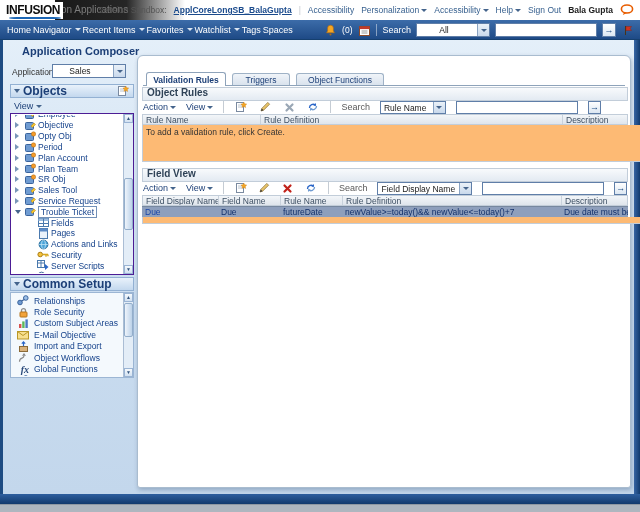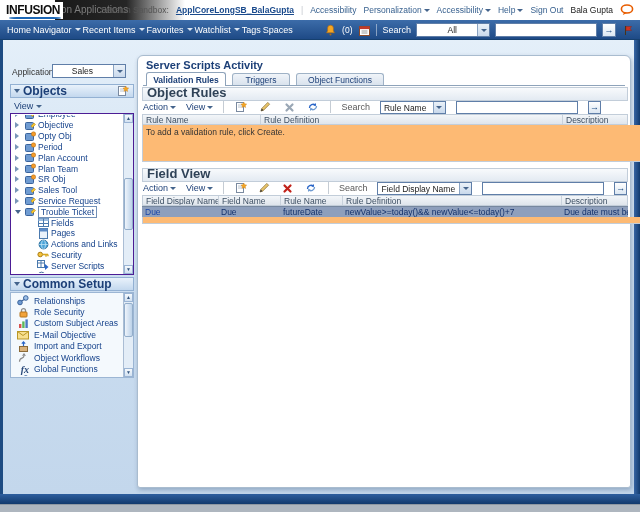--- a/index.html
+++ b/index.html
@@ -13,36 +13,36 @@
       background:linear-gradient(90deg,#191919 0%,#262626 55%,rgba(255,255,255,0) 100%)}
   .brand-band span{color:#7c7c7c;font-size:10px;line-height:20px;display:inline-block;margin-left:-13px;white-space:nowrap}
   .logo{position:absolute;left:5px;top:2px;font-size:12px;font-weight:bold;color:#0e0e0e;
       letter-spacing:-.4px;background:#fff;padding:1px 3px 2px 1px}
   .logo u{position:absolute;left:4px;bottom:0;width:52px;height:2.5px;background:#1b66b5;border-radius:40%/100%;display:block}
   .hdr-right{position:absolute;right:6px;top:0;height:20px;display:flex;align-items:center;gap:7px;font-size:8.5px}
   .hlink{color:#38618f;white-space:nowrap;display:flex;align-items:center;gap:2px}
   .hsess{color:#555}
   .hsesslink{color:#1a4a8c;font-weight:bold;text-decoration:underline}
   .hdiv{color:#c4c9cf}
-  .husr{color:#222;font-weight:normal}
+  .husr{color:#222;font-weight:bold}
   .caret{width:0;height:0;border-left:3px solid transparent;border-right:3px solid transparent;
       border-top:3.5px solid #44648c;display:inline-block}
   .caret.w{border-top-color:#dbe6f2}
 
   
   #nav{position:absolute;left:0;top:20px;width:640px;height:20px;
       background:linear-gradient(#3c6ca9,#1e4a86);border-bottom:1px solid #16406f;
       display:flex;align-items:center;color:#fff}
   .nav-left{display:flex;align-items:center;gap:2px;padding-left:7px}
   .nitem{display:flex;align-items:center;gap:3px;white-space:nowrap;color:#fff;font-size:9px}
   .nav-right{position:absolute;right:5px;top:0;height:20px;display:flex;align-items:center;gap:5px}
   .ncount{color:#fff;font-size:8.5px}
   .nvdiv{width:1px;height:12px;background:rgba(255,255,255,.45)}
   .sel{display:flex;align-items:stretch;background:#fff;border:1px solid #5f7ea8;height:14px;font-size:8.5px;color:#222}
-  .sel .txt{flex:1;padding:1px 20px 0 3px;overflow:hidden;white-space:nowrap;text-align:right}
+  .sel .txt{flex:1;padding:1px 9px 0 3px;overflow:hidden;white-space:nowrap;text-align:center}
   .sel .dd{width:12px;background:linear-gradient(#eaf1f8,#c9d9ec);border-left:1px solid #8aa3c2;
       display:flex;align-items:center;justify-content:center}
   .tinput{height:14px;border:1px solid #5f7ea8;background:#fff}
   .gobtn{width:14px;height:14px;border:1px solid #5f7ea8;background:linear-gradient(#ffffff,#dce7f2);
       display:flex;align-items:center;justify-content:center;color:#1d4b82;font-weight:bold;font-size:9px;line-height:1}
 
   
   .ws-bg{position:absolute;left:0;top:40px;width:640px;height:454px;
       background:linear-gradient(#e4eff9,#c9dcef 60%,#c3d7ec)}
   .frame-l{position:absolute;left:0;top:40px;width:3px;height:454px;background:#1d4b82}
@@ -85,21 +85,21 @@
   
   .mainpanel{position:absolute;left:137px;top:55px;width:494px;height:433px;background:#fff;
       border:1px solid #a9bccf;border-radius:6px 6px 3px 3px;box-shadow:1px 2px 4px rgba(30,60,100,.3)}
   .mp-title{position:absolute;left:8px;top:3px;font-size:11px;font-weight:bold;color:#1c3f77}
   .tabline{position:absolute;left:5px;right:5px;top:29px;height:1px;background:#8ea3ba;z-index:1}
   .tab{position:absolute;top:17px;height:13px;background:linear-gradient(#f0f4f9,#d7e1ec);
       border:1px solid #9fb2c6;border-bottom:none;border-radius:3px 3px 0 0;color:#1c3f77;
       display:flex;align-items:center;justify-content:center;font-size:8.5px;z-index:0}
   .tab.active{top:16px;height:14px;background:#fff;border-color:#8ea3ba;font-weight:bold;z-index:2}
   .secbar{position:absolute;left:4px;width:486px;height:14px;background:linear-gradient(#f8fafc,#e3eaf2);
-      border:1px solid #c2cdd9;font-weight:bold;color:#2f4257;font-size:13px;line-height:10px;padding-left:4px}
+      border:1px solid #c2cdd9;font-weight:bold;color:#2f4257;font-size:10px;line-height:10px;padding-left:4px}
   .tbar{position:absolute;left:5px;width:484px;height:14px;display:flex;align-items:center;gap:10px}
   .menu{color:#1c3f77;display:flex;align-items:center;gap:2px;font-size:9px}
   .tsep{width:1px;height:12px;background:#c5ccd4}
   .icbtn{display:inline-flex;width:14px;height:13px;align-items:center;justify-content:center}
   .slabel{color:#5a5a5a}
   .thead{position:absolute;left:4px;width:486px;height:11px;display:flex;
       background:linear-gradient(#f3f6f9,#dfe5ec);border:1px solid #c2cdd9;font-size:8.5px;color:#3d4f63}
   .thead .c{padding:0 0 0 3px;border-right:1px solid #c9d2dc;overflow:hidden;white-space:nowrap;line-height:10px}
   .tbody{position:absolute;left:4px;width:546px;background:#fdba74;border:1px solid #c2cdd9;border-top:none}
   .emptytext{position:absolute;left:3px;top:2px;font-size:8.5px;color:#333}
@@ -215,20 +215,21 @@
       </span>
     </div>
   </div>
 
   <div class="ws-bg"></div>
   <div class="frame-l"></div>
   <div class="frame-r"></div>
   <div class="foot-navy"></div>
   <div class="foot-gray"></div>
 
+  <div class="page-title">Application Composer</div>
 
   <span class="fldlabel">Application</span>
   <div class="sel app-sel">
     <span class="txt">Sales</span>
     <span class="dd">
         <span class="caret"></span>
       </span>
   </div>
 
   <div class="panel-hdr" style="top:84px">
@@ -523,21 +524,20 @@
       </div>
     </div>
     <div class="sbar">
       <span class="sbtn" style="top:0">▲</span>
       <span class="sbtn" style="bottom:0">▼</span>
       <span class="sthumb" style="top:10px;height:34px"></span>
     </div>
   </div>
 
   <div class="mainpanel">
-    <div class="mp-title">Server Scripts Activity</div>
 
     <div class="tabline"></div>
     <div class="tab active" style="left:8px;width:80px">
       <span>Validation Rules</span>
     </div>
     <div class="tab" style="left:94px;width:58px">
       <span>Triggers</span>
     </div>
     <div class="tab" style="left:158px;width:88px">
       <span>Object Functions</span>

